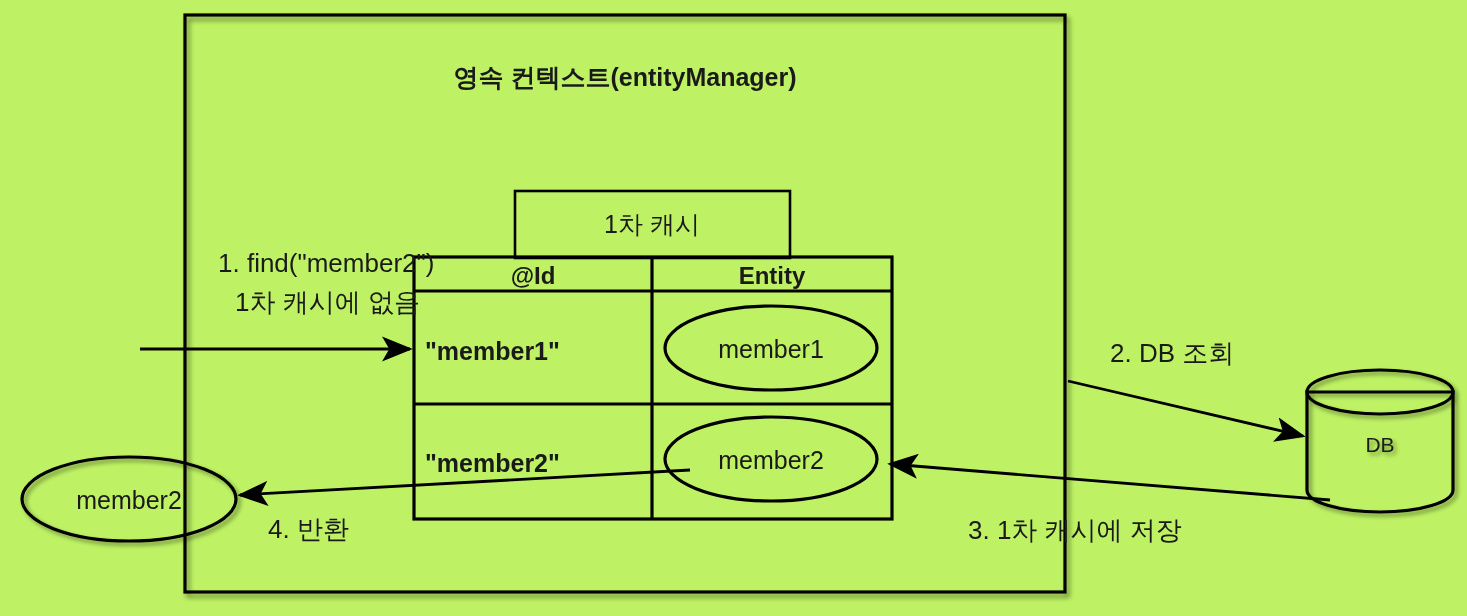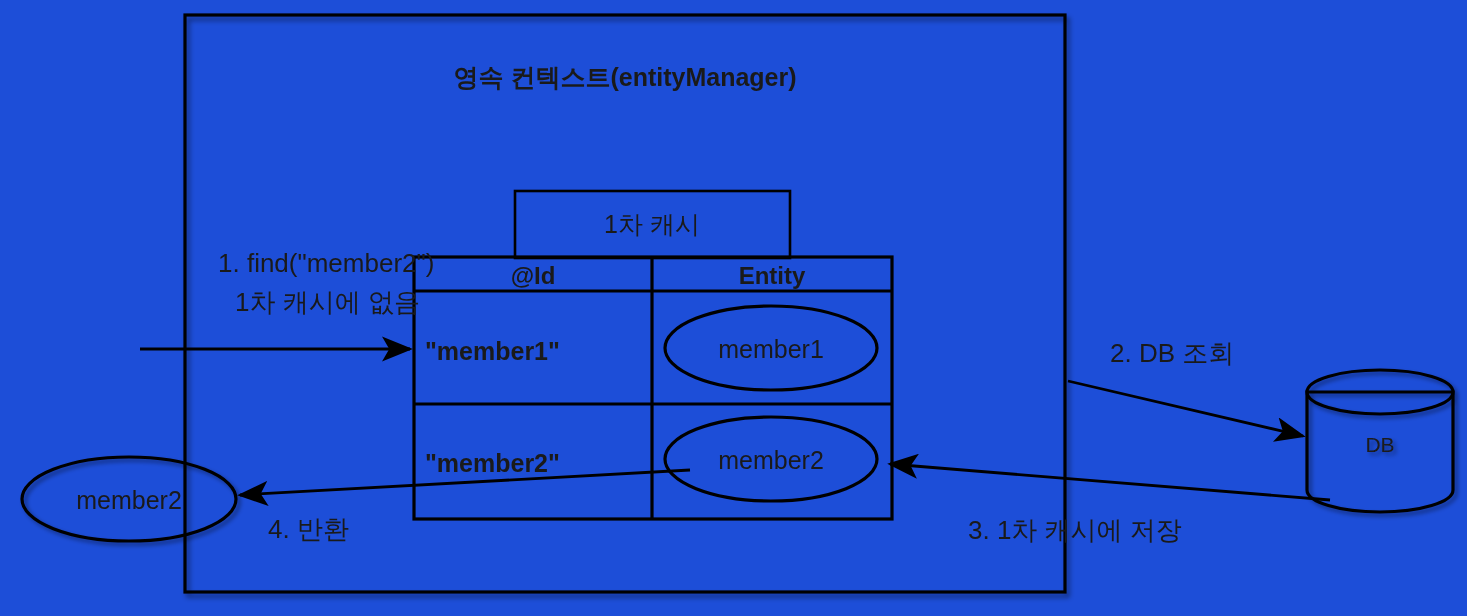--- a/index.html
+++ b/index.html
@@ -7,21 +7,21 @@
     padding: 0;
     background: #ffffff;
   }
   body {
     font-family: "Liberation Sans", sans-serif;
   }
   #diagram-root {
     position: relative;
     width: 1467px;
     height: 616px;
-    background: #1d4ed8;
+    background: #bef264;
     overflow: hidden;
   }
   svg.canvas {
     position: absolute;
     left: 0;
     top: 0;
     width: 1467px;
     height: 616px;
   }
   .txt {

